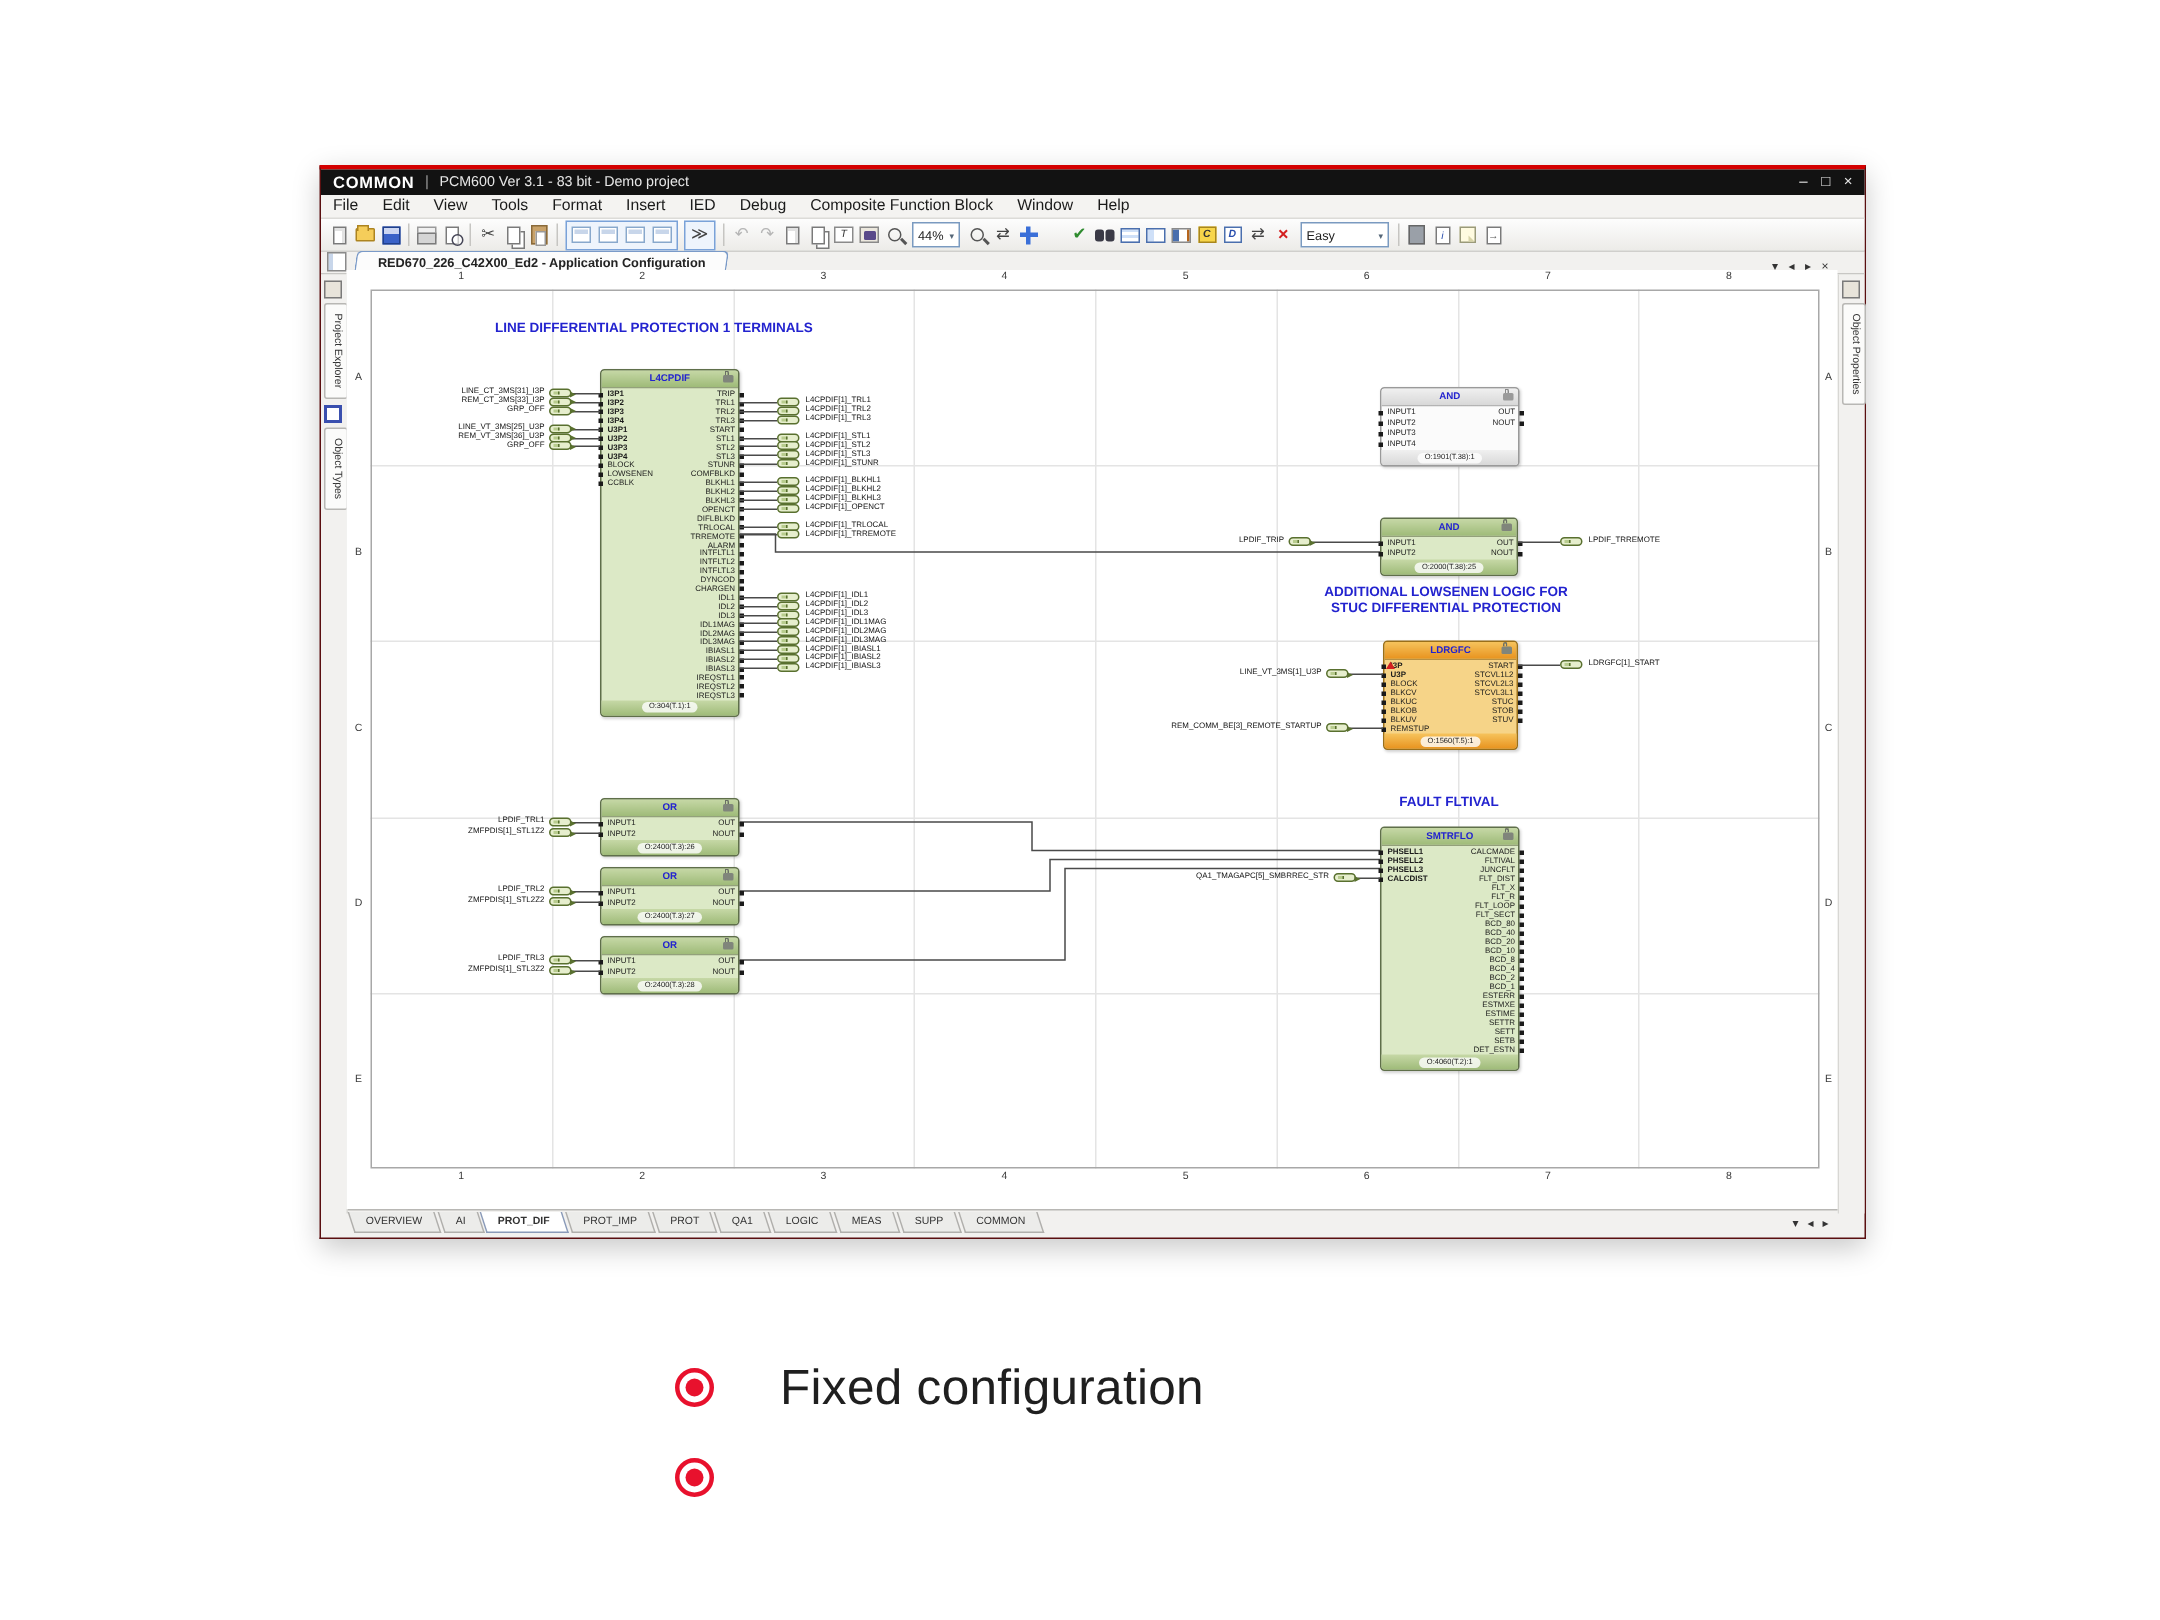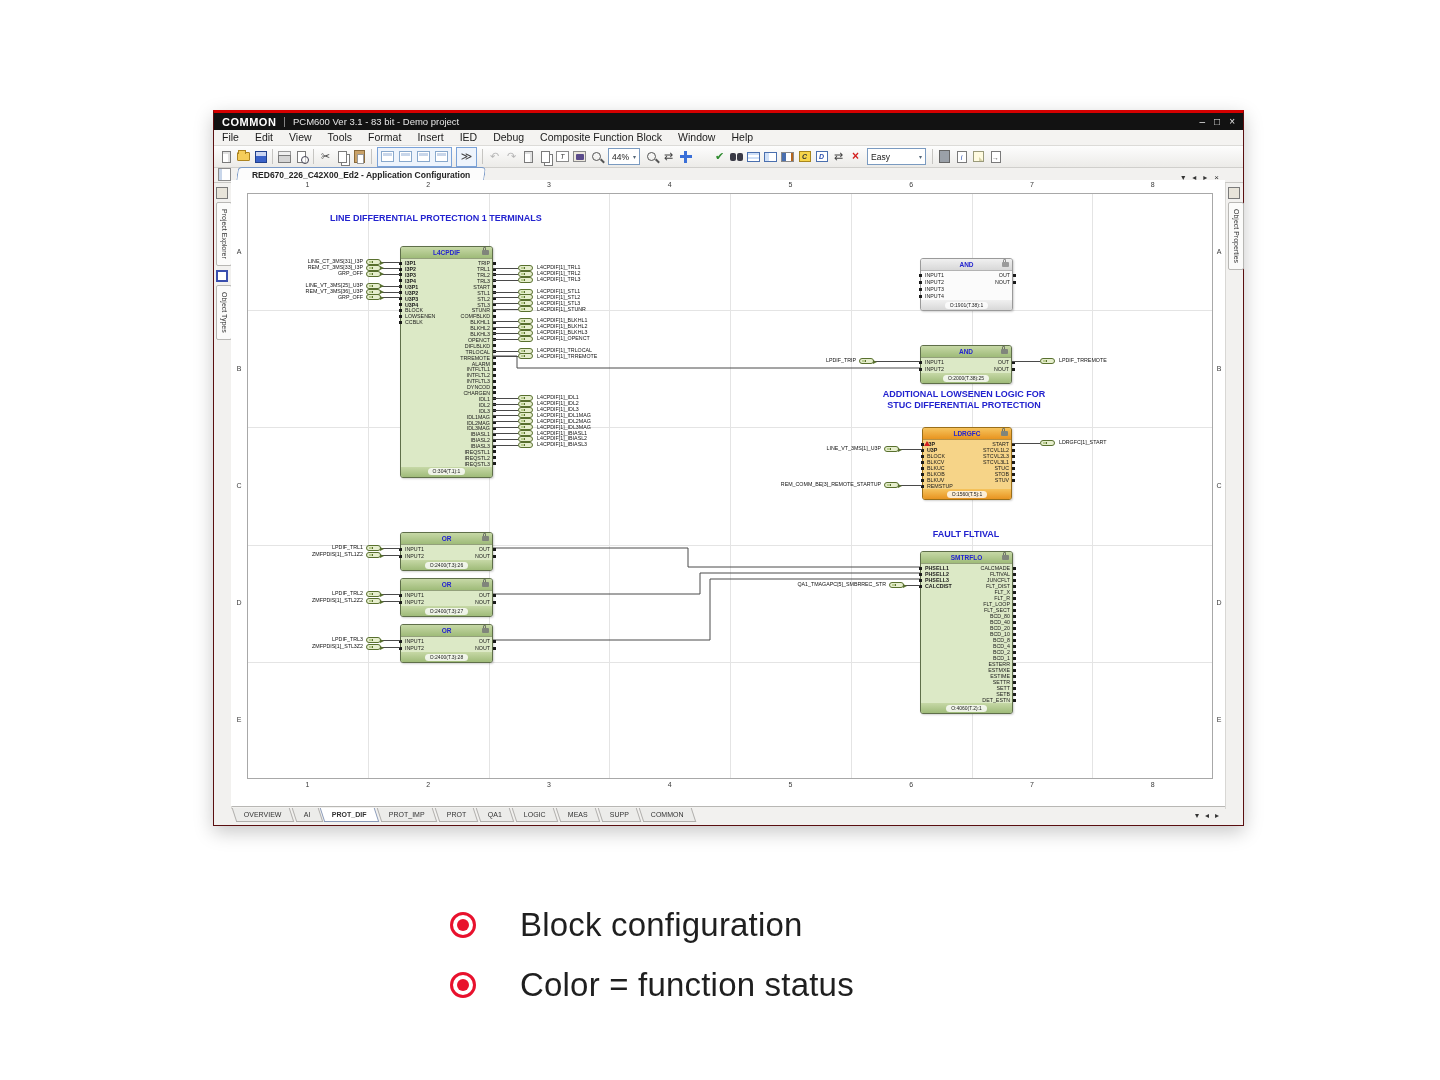--- a/index.html
+++ b/index.html
@@ -872,21 +872,20 @@
       <div class="wireseg" style="position: absolute; left: 382px; top: 647px; width: 18px; height: 1px;"></div>
       <div class="conn" style="position: absolute; left: 366px; top: 644px; width: 15px; height: 6px;">
         <span class="bar"></span>
       </div>
       <div class="siglabel r" style="position: absolute; right: 1077px; top: 643.4px;">ZMFPDIS[1]_STL3Z2</div>
     </div>
 
   <div id="bullets">
       <div class="bullet-row" style="position: absolute; left: 450px; top: 903px; height: 44px;">
         <span class="bullet-dot"></span>
-        <span class="bullet-text">Block configuration</span>
+        <span class="bullet-text">Fixed configuration</span>
       </div>
       <div class="bullet-row" style="position: absolute; left: 450px; top: 963px; height: 44px;">
         <span class="bullet-dot"></span>
-        <span class="bullet-text">Color = function status</span>
       </div>
     </div>
 
 </div>
 
 </body></html>

